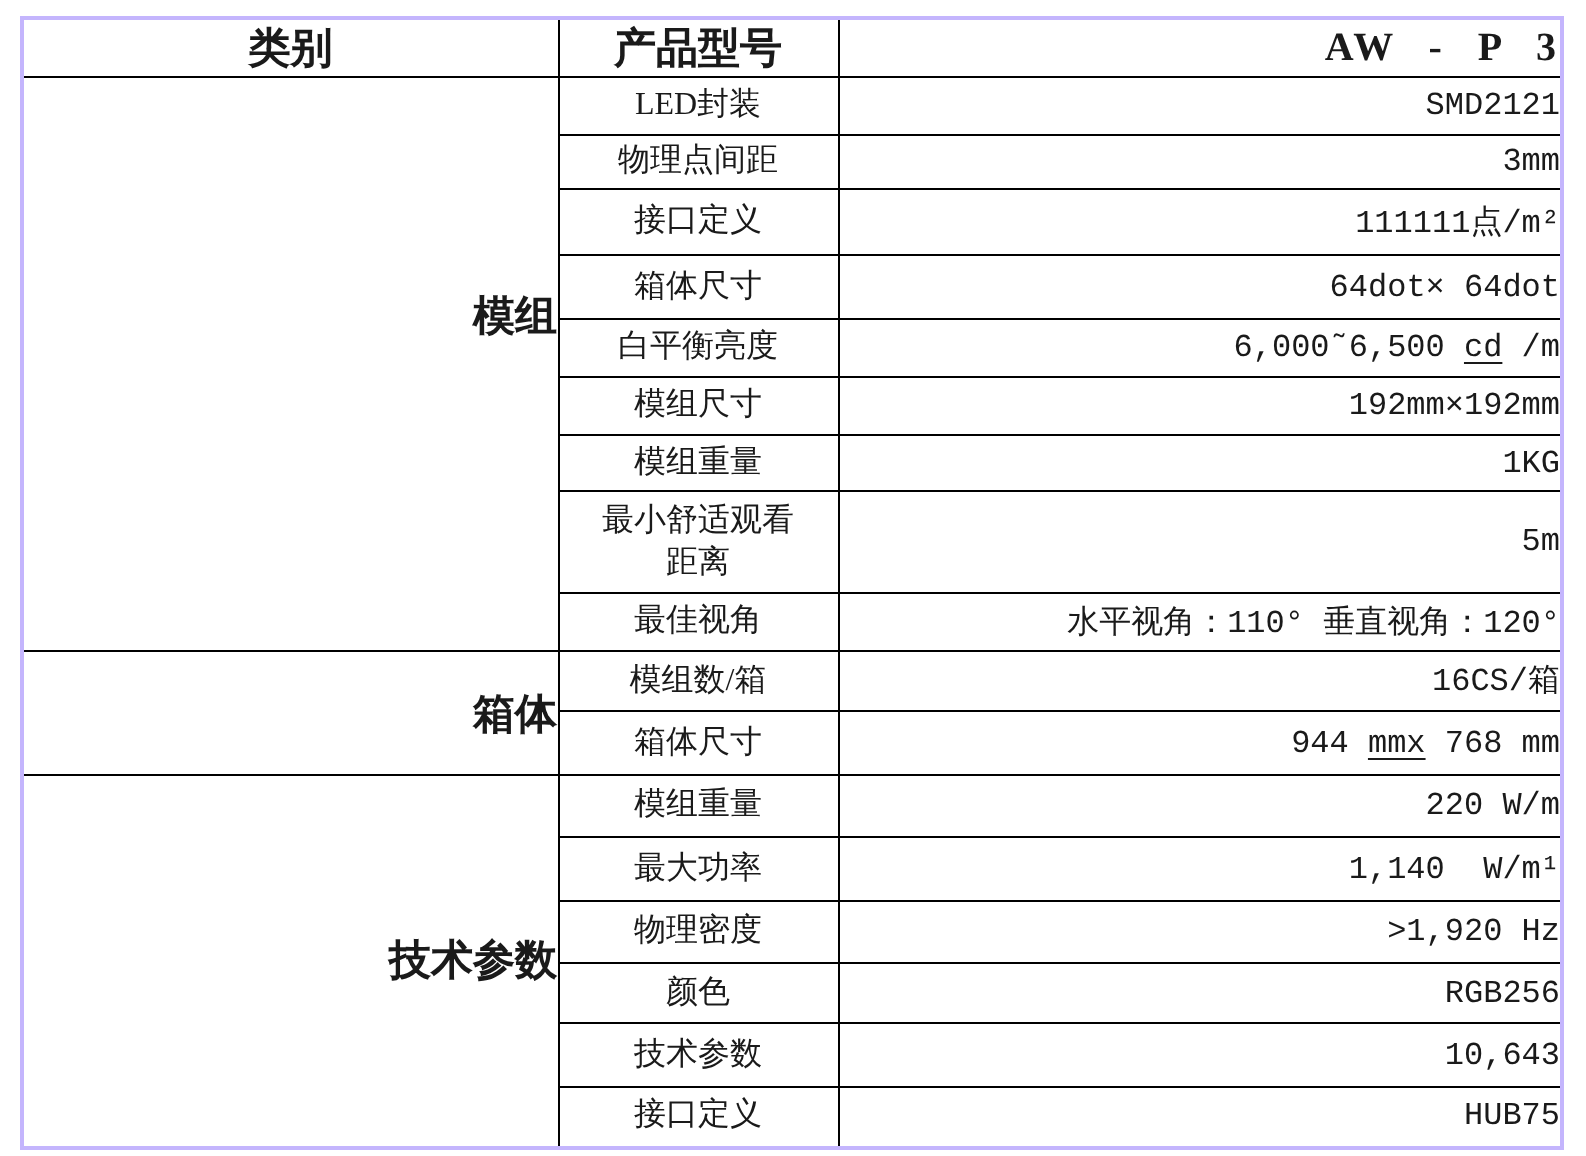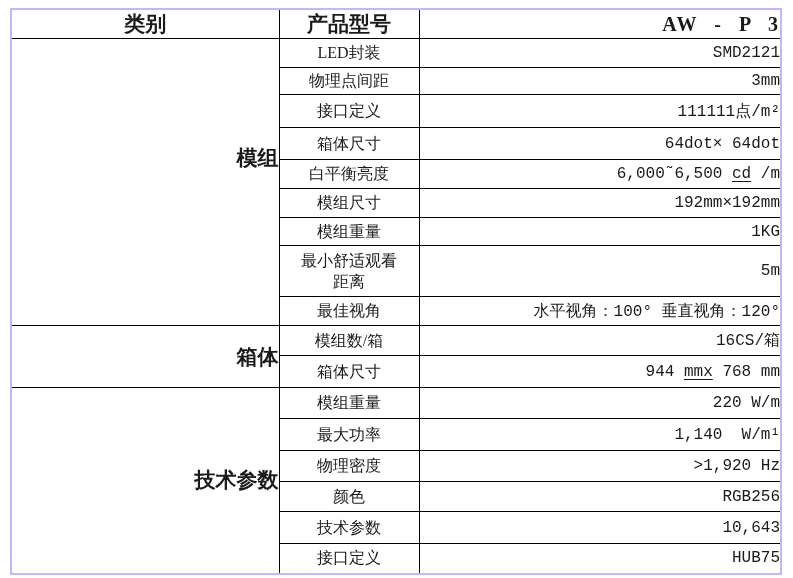--- a/index.html
+++ b/index.html
@@ -118,21 +118,21 @@
   <tr style="height:28px">
     <td class="lbl">模组重量</td>
     <td class="val">1KG</td>
   </tr>
   <tr style="height:51px">
     <td class="lbl v-top"><span class="wrap-narrow">最小舒适观看距离</span></td>
     <td class="val v-top">5m</td>
   </tr>
   <tr style="height:29px">
     <td class="lbl">最佳视角</td>
-    <td class="val">水平视角：100° 垂直视角：120°</td>
+    <td class="val">水平视角：110° 垂直视角：120°</td>
   </tr>
 
   <tr style="height:30px">
     <td class="cat" rowspan="2"><span>箱体</span></td>
     <td class="lbl">模组数/箱</td>
     <td class="val">16CS/箱</td>
   </tr>
   <tr style="height:32px">
     <td class="lbl">箱体尺寸</td>
     <td class="val"><span>944 </span><span class="wavy">mmx</span><span> 768 mm</span></td>

